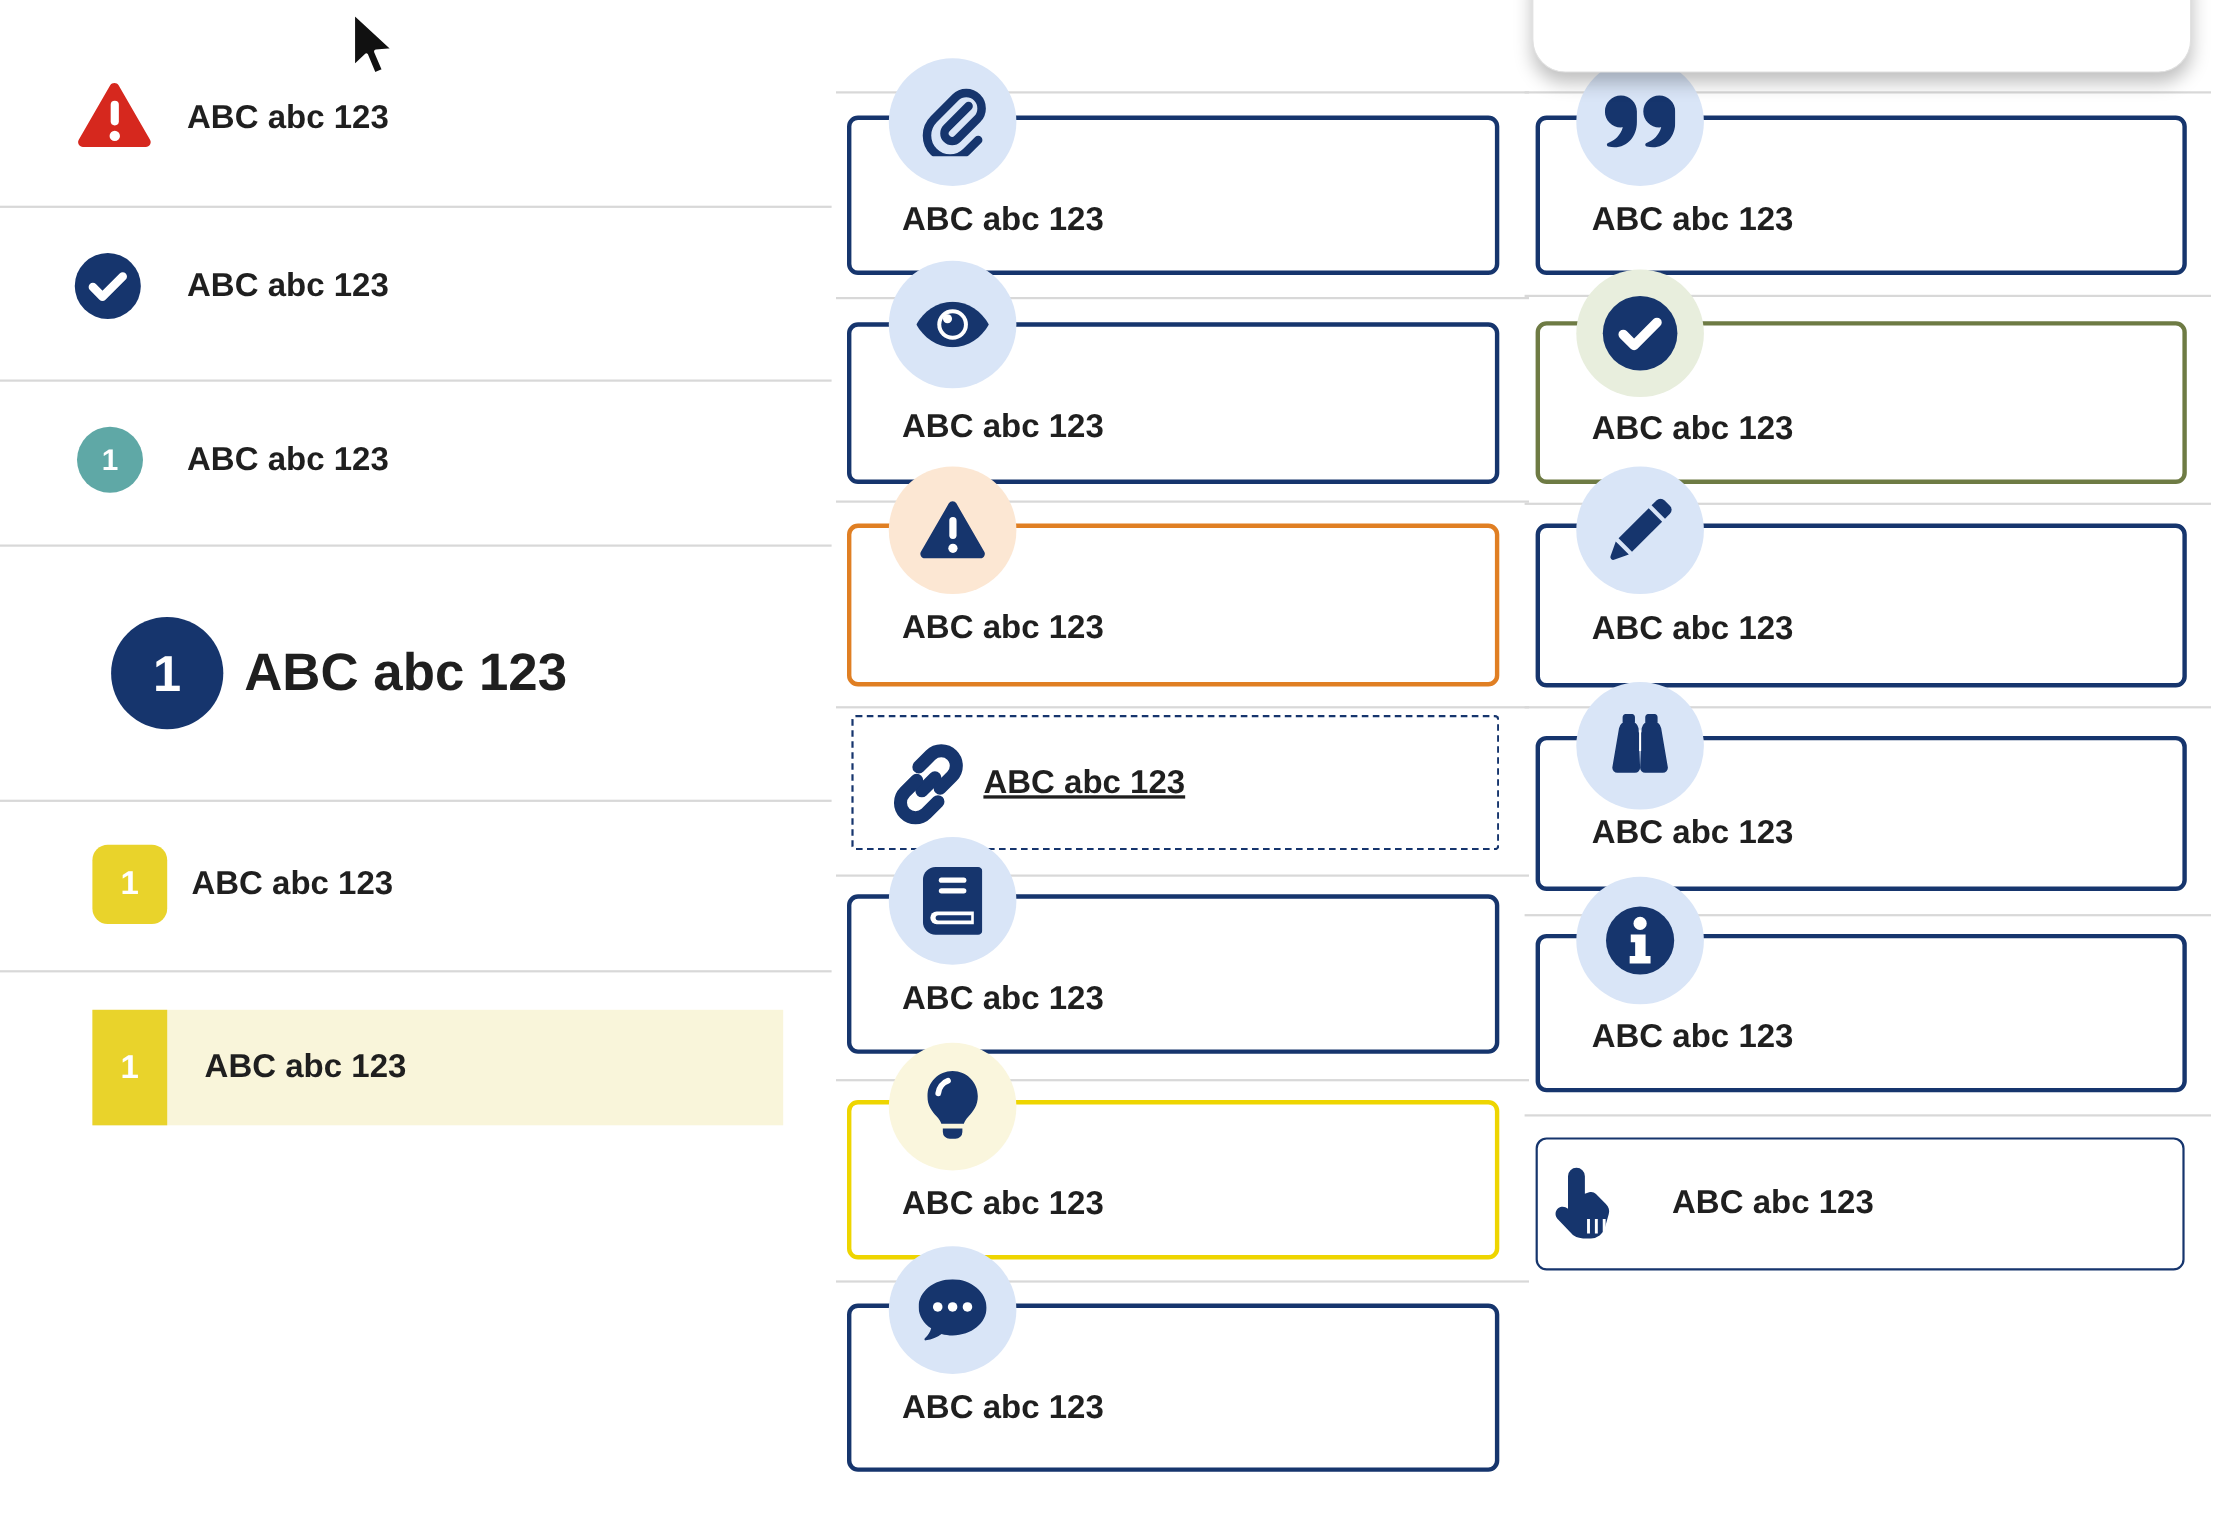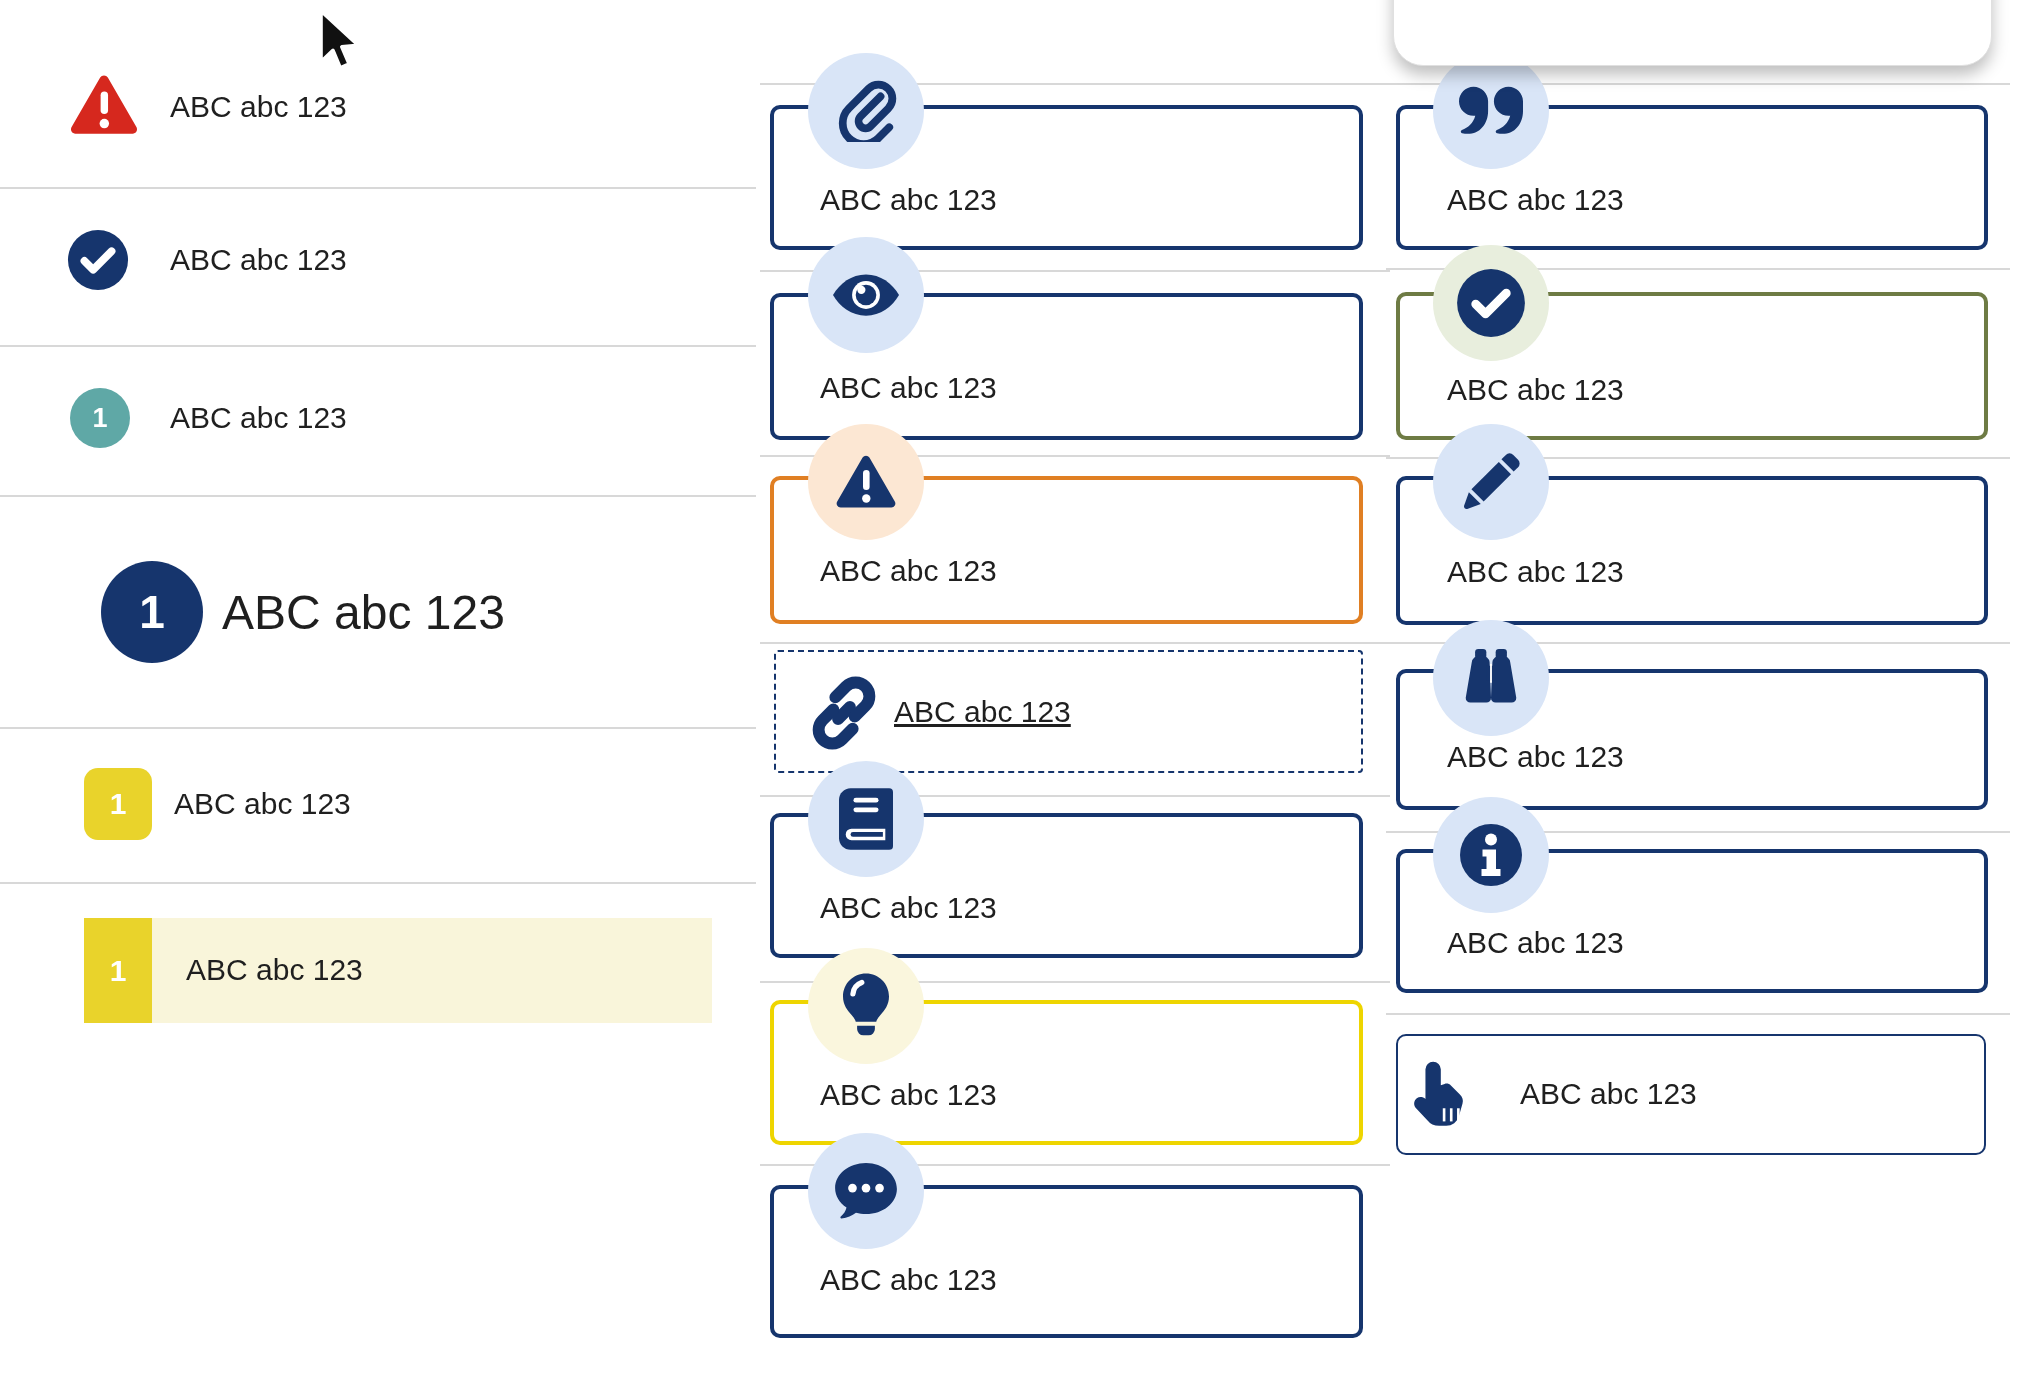--- a/index.html
+++ b/index.html
@@ -1,19 +1,19 @@
 <!DOCTYPE html>
 <html style="--navy: #16356d; --light_blue: #d9e5f7; --alert_red: #d6281e; --teal: #5fa8a6; --badge_yellow: #e9d32b; --row_highlight: #f9f5da; --orange: #e07f23; --peach: #fce7d3; --olive: #6e7b44; --pale_green: #e8eedd; --bulb_bg: #faf6dd; --yellow_border: #eed500; --divider_grey: #d8d8d8; --text: #1f1f1f;"><head>
 <meta charset="utf-8">
 <style>
   html,body{margin:0;padding:0;background:#fff;}
   #stage{position:relative;width:2026px;height:1392px;background:#fff;overflow:hidden;
          font-family:"Liberation Sans",sans-serif;color:var(--text);}
   .sep{position:absolute;height:2px;background:var(--divider_grey);}
-  .lbl{position:absolute;transform:translateY(-50%);font-size:30px;color:var(--text);white-space:nowrap;}
+  .lbl{position:absolute;transform:translateY(-50%);font-size:30px;color:var(--text);white-space:nowrap;font-weight:bold;}
   .lbl.big{font-size:48px;}
   .callout{position:absolute;background:#fff;border:4px solid var(--navy);border-radius:10px;box-sizing:border-box;}
   .callout.orange{border-color:var(--orange);}
   .callout.yellowb{border-color:var(--yellow_border);}
   .callout.olive{border-color:var(--olive);}
   .callout.dashed{border:2px dashed var(--navy);border-radius:4px;}
   .callout.thin{border-width:2px;}
   .circle{position:absolute;width:116px;height:116px;border-radius:50%;background:var(--light_blue);
           display:flex;align-items:center;justify-content:center;}
   .circle.peach{background:var(--peach);}

